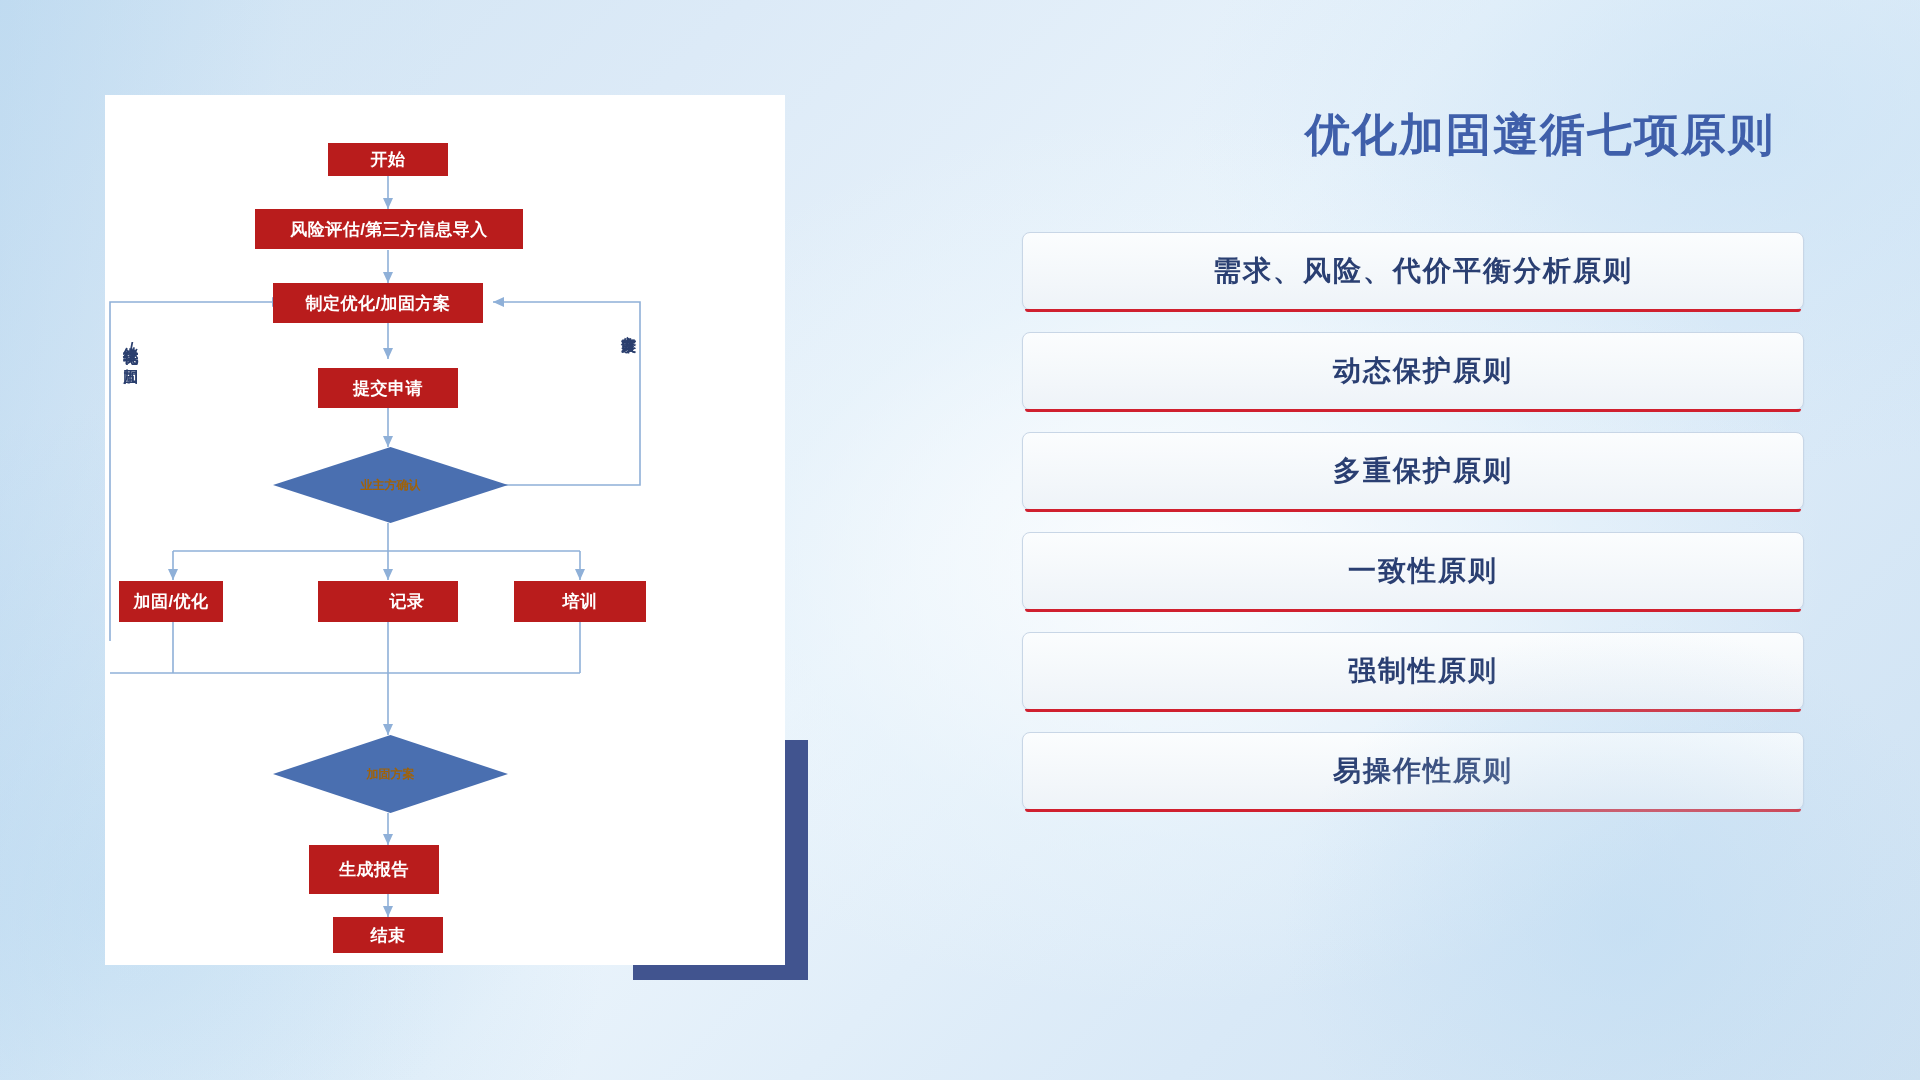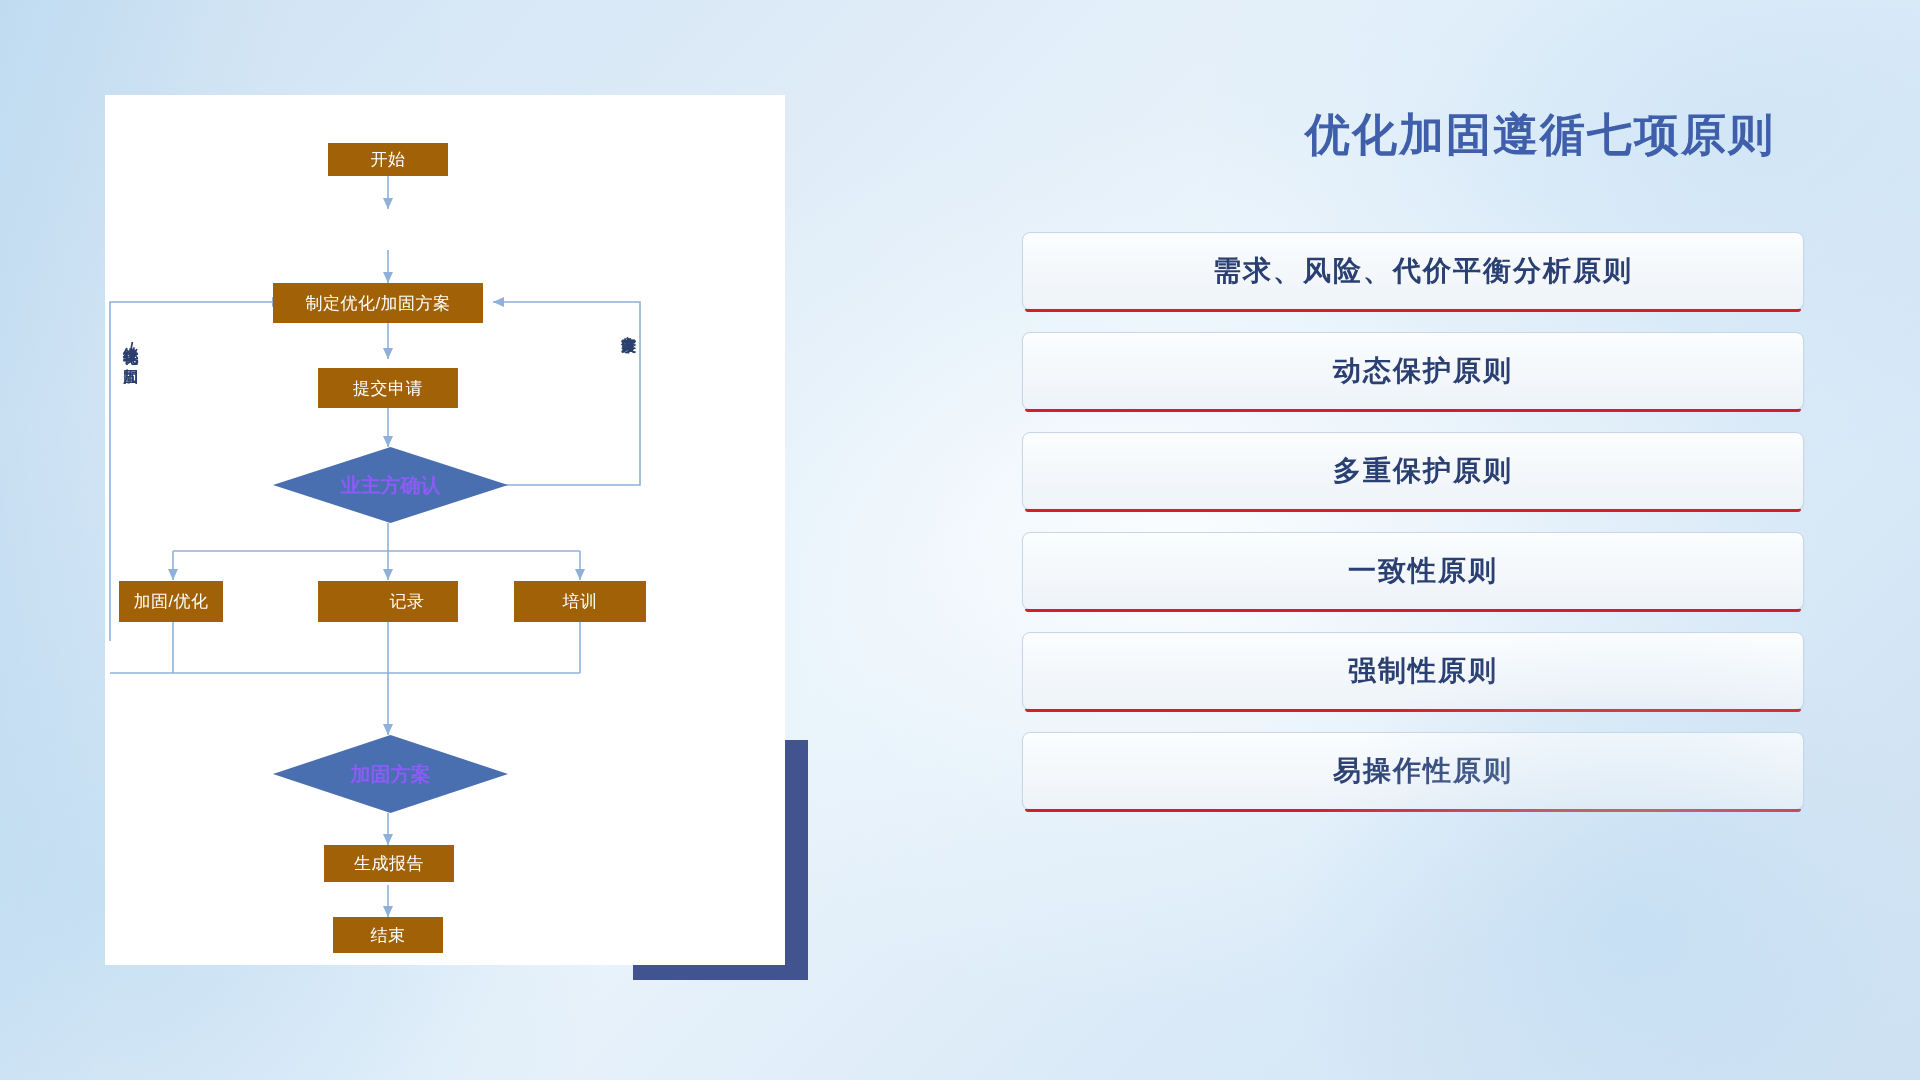--- a/index.html
+++ b/index.html
@@ -61,41 +61,41 @@
   }
   .flow {
     position: absolute;
     inset: 0;
   }
   .flow svg { position: absolute; left: 0; top: 0; }
 
   .node {
     position: absolute;
     box-sizing: border-box;
-    background: #a16207;
+    background: #b91c1c;
     color: #ffffff;
     font-size: 17px;
-    font-weight: normal;
+    font-weight: bold;
     display: flex;
     align-items: center;
     justify-content: center;
     letter-spacing: 0.5px;
     white-space: nowrap;
   }
   .diamond-wrap {
     position: absolute;
     display: flex;
     align-items: center;
     justify-content: center;
   }
   .diamond-wrap .dtext {
     position: relative;
     z-index: 2;
-    color: #8b5cf6;
-    font-size: 20px;
+    color: #a16207;
+    font-size: 12px;
     font-weight: bold;
     white-space: nowrap;
   }
   .diamond-wrap .dshape {
     position: absolute;
     left: 0; top: 0;
     width: 100%; height: 100%;
     background: #4a6fb0;
     clip-path: polygon(50% 0%, 100% 50%, 50% 100%, 0% 50%);
   }
@@ -204,20 +204,21 @@
           <path d="M68 578 L5 578"></path>
 
           <line x1="283" y1="718" x2="283" y2="750" marker-end="url(#arw)"></line>
 
           <line x1="283" y1="790" x2="283" y2="822" marker-end="url(#arw)"></line>
         </g>
       </svg>
 
       <div class="node" style="left:223px; top:48px; width:120px; height:33px;">开始</div>
 
+      <div class="node" style="left:150px; top:114px; width:268px; height:40px;">风险评估/第三方信息导入</div>
 
       <div class="node" style="left:168px; top:188px; width:210px; height:40px;">制定优化/加固方案</div>
 
       <div class="node" style="left:213px; top:265px; width:140px; height:40px;margin-top:8px;">提交申请</div>
 
       <div class="diamond-wrap" style="left:168px; top:352px; width:235px; height:76px;">
         <div class="dshape"></div>
         <span class="dtext">业主方确认</span>
       </div>
 
@@ -225,21 +226,21 @@
 
       <div class="node" style="left:213px; top:486px; width:140px; height:41px;padding-left:38px;">记录</div>
 
       <div class="node" style="left:409px; top:486px; width:132px; height:41px;">培训</div>
 
       <div class="diamond-wrap" style="left:168px; top:640px; width:235px; height:78px;">
         <div class="dshape"></div>
         <span class="dtext">加固方案</span>
       </div>
 
-      <div class="node" style="left:219px; top:750px; width:130px; height:37px;">生成报告</div>
+      <div class="node" style="left:204px; top:750px; width:130px; height:49px;">生成报告</div>
 
       <div class="node" style="left:228px; top:822px; width:110px; height:36px;">结束</div>
 
       <div class="vlabel" style="left:18px; top:240px; height:130px;">继续优化/加固</div>
 
       <div class="vlabel" style="left:516px; top:228px; height:110px;">方案修改</div>
 
     </div>
   </div>
 

